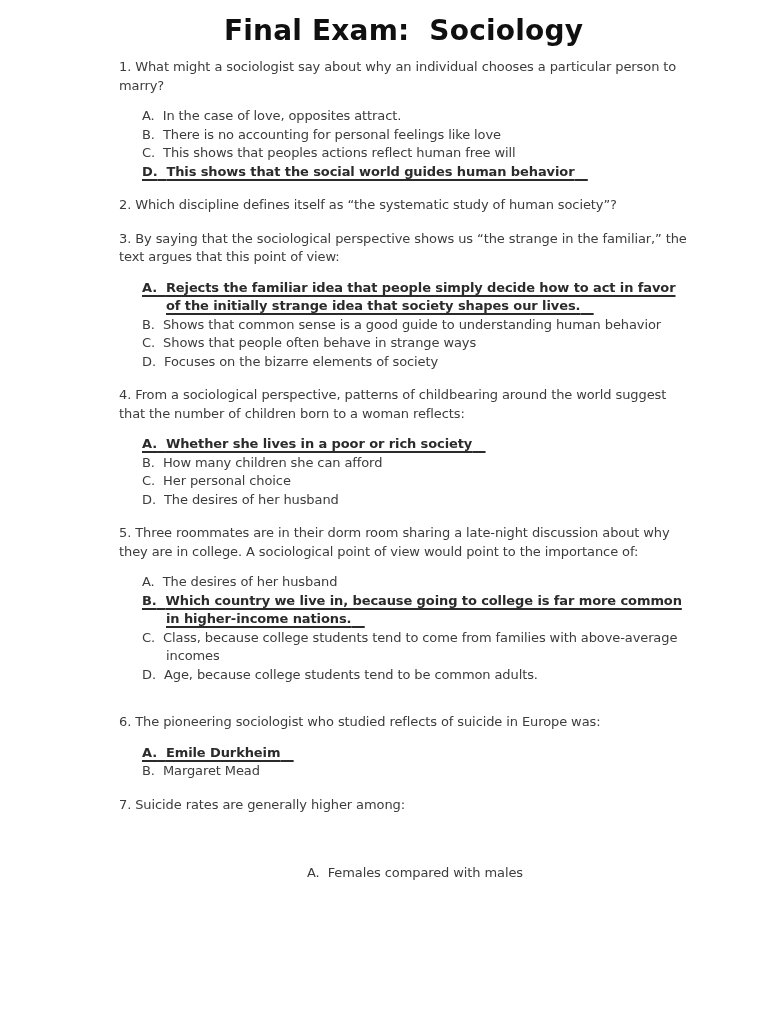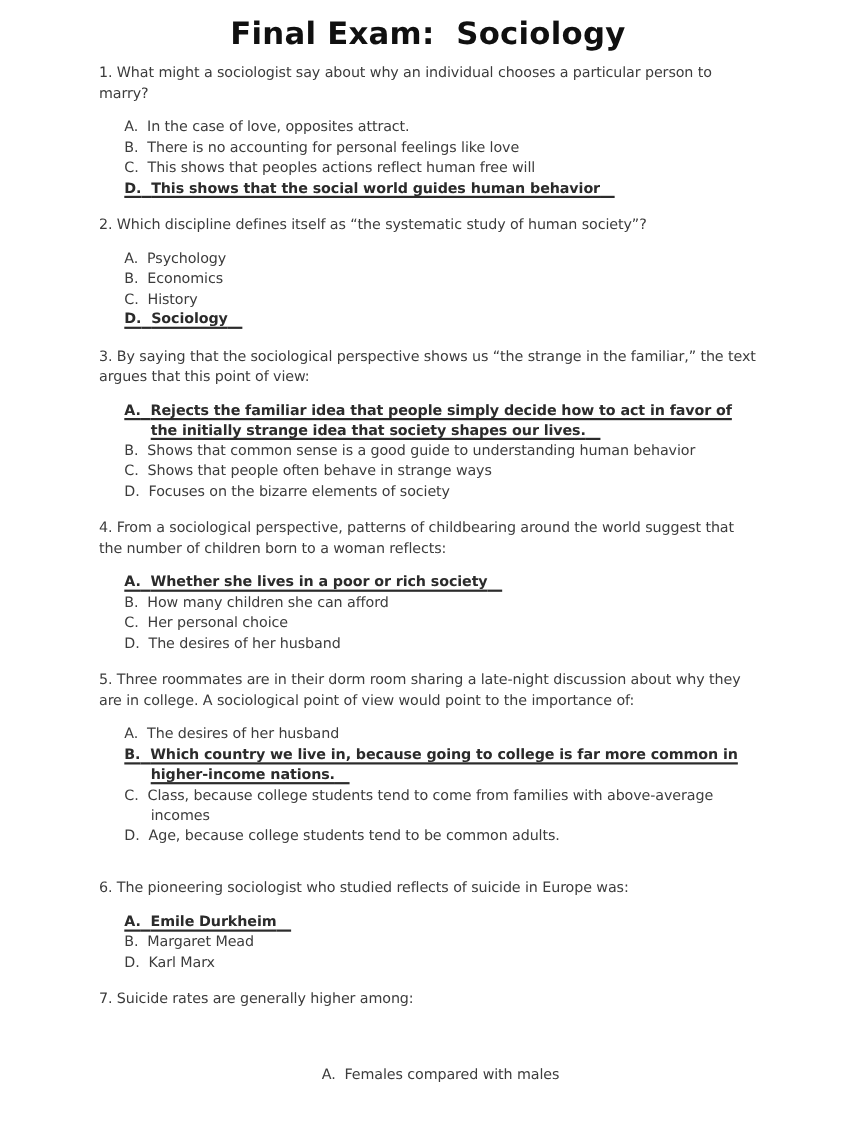--- a/index.html
+++ b/index.html
@@ -3,21 +3,21 @@
 <meta charset="utf-8">
 <style>
   html, body { margin: 0; padding: 0; background: #ffffff; }
   .page {
     position: relative;
     width: 768px;
     height: 1024px;
     overflow: hidden;
     background: #ffffff;
     box-sizing: border-box;
-    padding: 14px 80px 0 90px;
+    padding: 14px 80px 0 119px;
     font-family: "DejaVu Sans", sans-serif;
     font-size: 13px;
     line-height: 18.5px;
     letter-spacing: -0.1px;
     color: #3c3c3c;
   }
   .title {
     font-family: "DejaVu Sans", sans-serif;
     font-size: 28px;
     line-height: 34px;
@@ -60,26 +60,20 @@
     <div class="options">
       <div class="opt"><span class="marker">A.</span><span class="opt-text">In the case of love, opposites attract.</span></div>
       <div class="opt"><span class="marker">B.</span><span class="opt-text">There is no accounting for personal feelings like love</span></div>
       <div class="opt"><span class="marker">C.</span><span class="opt-text">This shows that peoples actions reflect human free will</span></div>
       <div class="opt correct"><span class="marker">D.</span><span class="opt-text">This shows that the social world guides human behavior</span></div>
     </div>
   </section>
 
   <section class="question-block block2">
     <p class="q-text"><span class="q-num">2.</span><span>Which discipline defines itself as “the systematic study of human society”?</span></p>
-    <div class="options">
-      <div class="opt"><span class="marker">A.</span><span class="opt-text">Psychology</span></div>
-      <div class="opt"><span class="marker">B.</span><span class="opt-text">Economics</span></div>
-      <div class="opt"><span class="marker">C.</span><span class="opt-text">History</span></div>
-      <div class="opt correct"><span class="marker">D.</span><span class="opt-text">Sociology</span></div>
-    </div>
   </section>
 
   <section class="question-block block3">
     <p class="q-text"><span class="q-num">3.</span><span>By saying that the sociological perspective shows us “the strange in the familiar,” the text argues that this point of view:</span></p>
     <div class="options">
       <div class="opt correct"><span class="marker">A.</span><span class="opt-text">Rejects the familiar idea that people simply decide how to act in favor of the initially strange idea that society shapes our lives.</span></div>
       <div class="opt"><span class="marker">B.</span><span class="opt-text">Shows that common sense is a good guide to understanding human behavior</span></div>
       <div class="opt"><span class="marker">C.</span><span class="opt-text">Shows that people often behave in strange ways</span></div>
       <div class="opt"><span class="marker">D.</span><span class="opt-text">Focuses on the bizarre elements of society</span></div>
     </div>
@@ -103,21 +97,20 @@
       <div class="opt"><span class="marker">C.</span><span class="opt-text">Class, because college students tend to come from families with above-average incomes</span></div>
       <div class="opt"><span class="marker">D.</span><span class="opt-text">Age, because college students tend to be common adults.</span></div>
     </div>
   </section>
 
   <section class="question-block block6">
     <p class="q-text"><span class="q-num">6.</span><span>The pioneering sociologist who studied reflects of suicide in Europe was:</span></p>
     <div class="options">
       <div class="opt correct"><span class="marker">A.</span><span class="opt-text">Emile Durkheim</span></div>
       <div class="opt"><span class="marker">B.</span><span class="opt-text">Margaret Mead</span></div>
-      <div class="opt"><span class="marker">D.</span><span class="opt-text">Karl Marx</span></div>
     </div>
   </section>
 
   <section class="question-block block7">
     <p class="q-text"><span class="q-num">7.</span><span>Suicide rates are generally higher among:</span></p>
     <div class="options">
       <div class="opt"><span class="marker">A.</span><span class="opt-text">Females compared with males</span></div>
     </div>
   </section>
 

